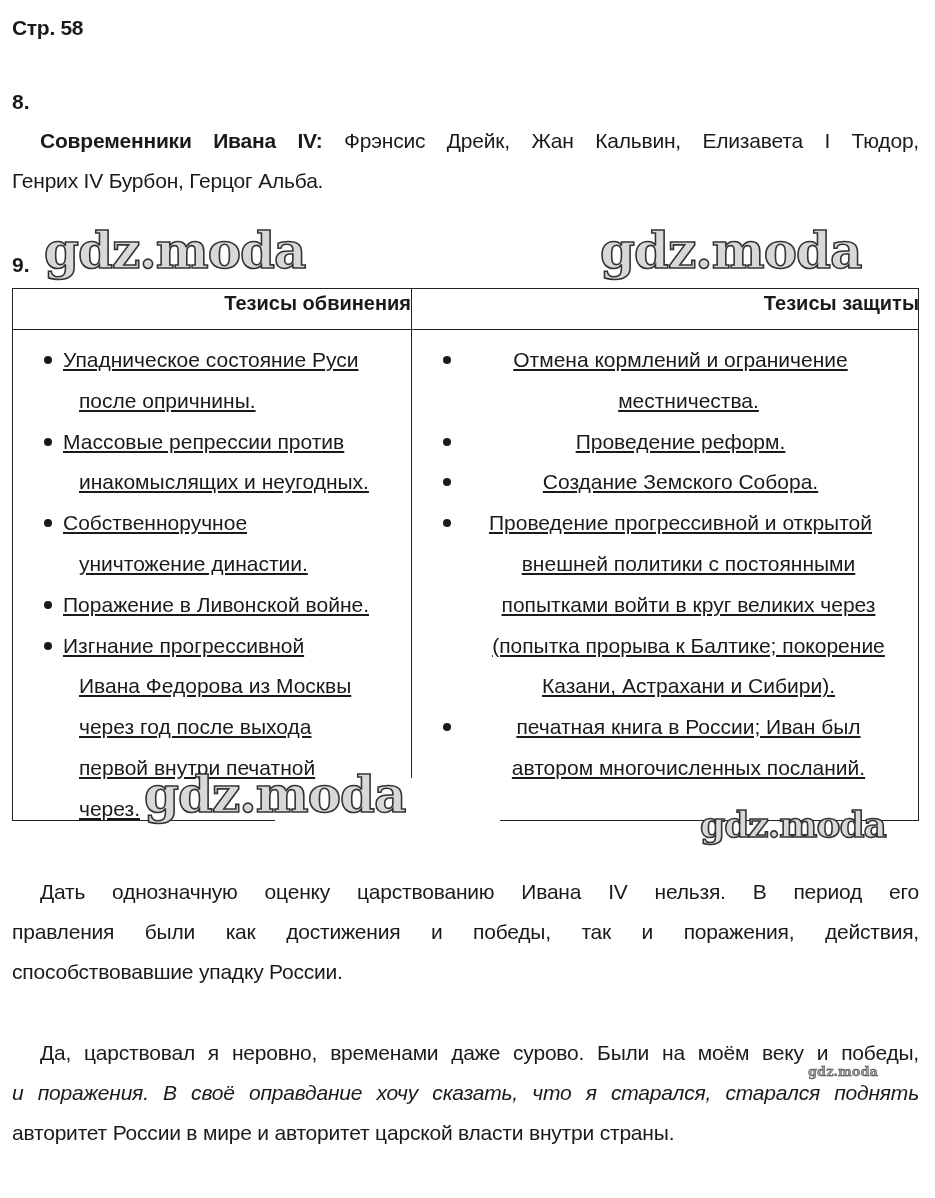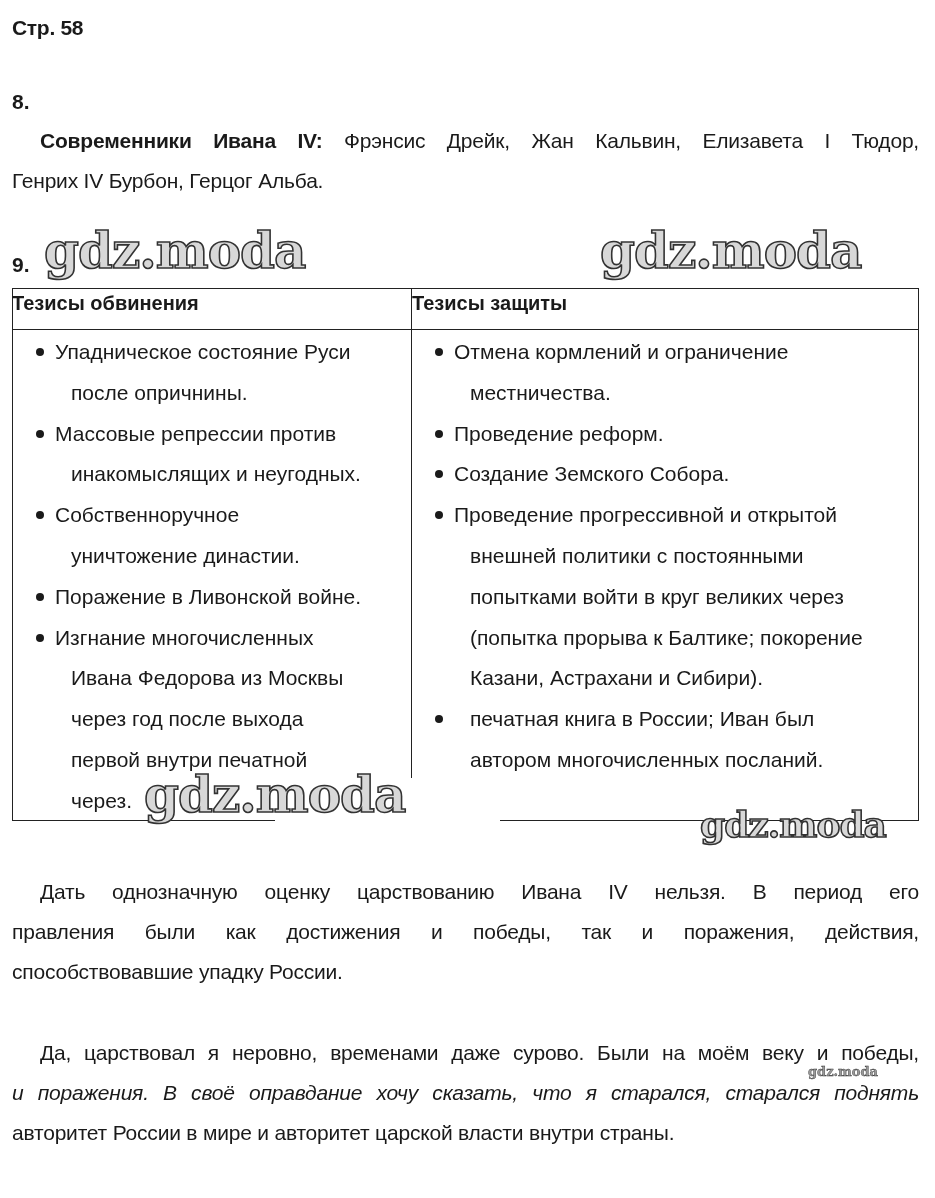--- a/index.html
+++ b/index.html
@@ -23,29 +23,29 @@
   .tb-border-top { position: absolute; left: 0; top: 0; width: 907px; height: 1px; background: #222; }
   .tb-border-head { position: absolute; left: 0; top: 41px; width: 907px; height: 1px; background: #222; }
   .tb-border-left { position: absolute; left: 0; top: 0; width: 1px; height: 532px; background: #222; }
   .tb-border-right { position: absolute; right: 0; top: 0; width: 1px; height: 532px; background: #222; }
   .tb-border-mid { position: absolute; left: 399px; top: 0; width: 1px; height: 490px; background: #222; }
   .tb-bottom-a { position: absolute; left: 0; top: 532px; width: 263px; height: 1px; background: #222; }
   .tb-bottom-b { position: absolute; left: 488px; top: 532px; width: 419px; height: 1px; background: #222; }
 
   .th {
     position: absolute; top: 0; height: 41px; line-height: 31px;
-    font-size: 20px; font-weight: bold; text-align: left;
+    font-size: 20px; font-weight: bold; text-align: right;
   }
   .th-left { left: 0; width: 399px; }
   .th-right { left: 400px; width: 507px; }
 
   .col { position: absolute; top: 42px; font-size: 21px; line-height: 40.8px; }
   .col-left { left: 20px; width: 375px; top: 40px; }
-  .col-right { left: 419px; width: 480px; top: 40px; }
-  .col ul { list-style: none; margin: 4px; padding: 0; }
+  .col-right { left: 419px; width: 480px; top: 40px; text-align: center; }
+  .col ul { list-style: none; margin: 12px; padding: 0; text-decoration: underline; }
   .col li { position: relative; padding-left: 19px; }
   .col li .bullet {
     position: absolute; left: 0; top: 16px; width: 8px; height: 8px;
     border-radius: 50%; background: #1a1a1a;
   }
   .col li .cont { display: block; padding-left: 16px; }
 
   
   .wm {
     font-family: "DejaVu Serif", "Liberation Serif", serif; font-weight: bold;
@@ -97,21 +97,21 @@
         <span class="bullet"></span>
         <span>Собственноручное</span>
         <span class="cont">уничтожение династии.</span>
       </li>
       <li>
         <span class="bullet"></span>
         <span>Поражение в Ливонской войне.</span>
       </li>
       <li>
         <span class="bullet"></span>
-        <span>Изгнание многочисленных</span>
+        <span>Изгнание прогрессивной</span>
         <span class="cont">Ивана Федорова из Москвы</span>
         <span class="cont">через год после выхода</span>
         <span class="cont">первой внутри печатной</span>
         <span class="cont">через.</span>
       </li>
     </ul>
   </div>
 
   <div class="col col-right">
     <ul>

